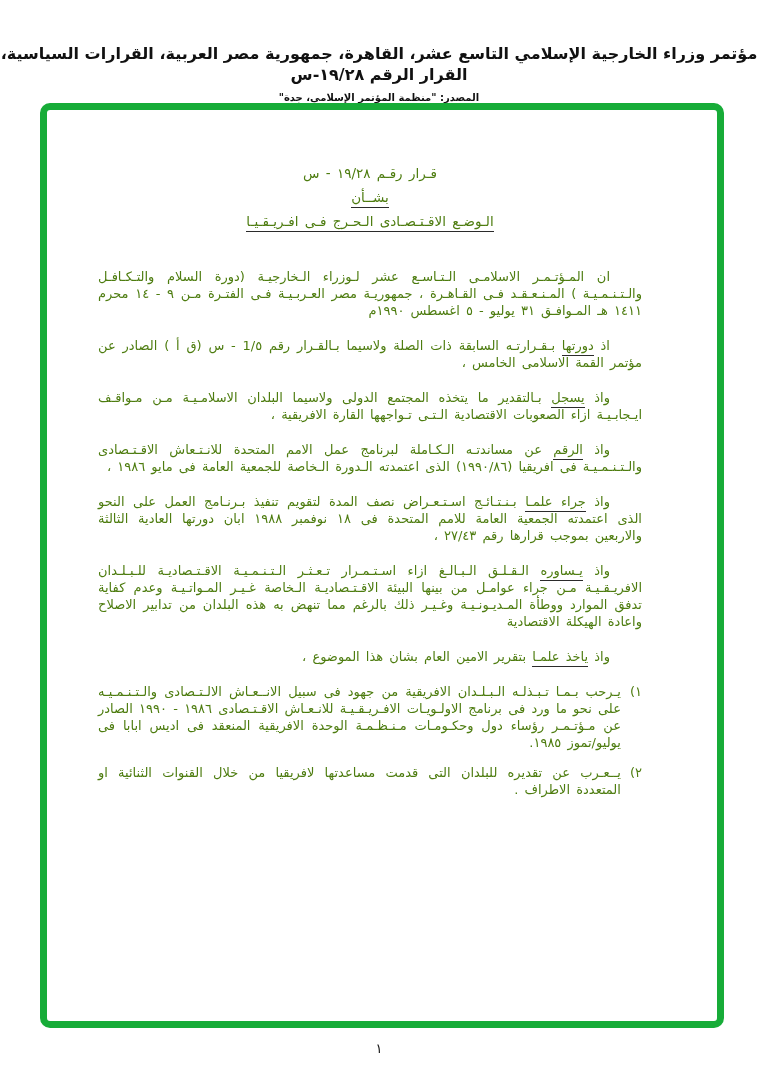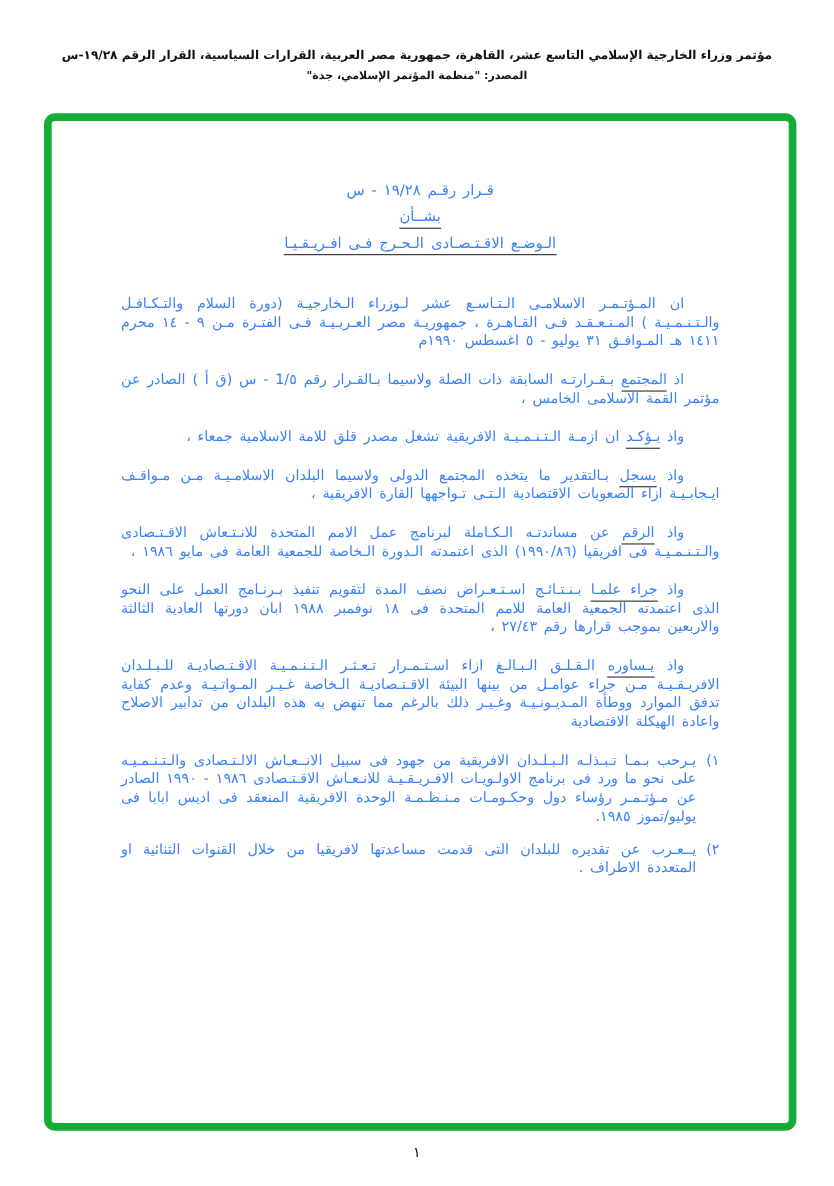--- a/index.html
+++ b/index.html
@@ -9,40 +9,40 @@
     color:#1c1c1c;overflow:hidden;
   }
   .page{position:absolute;inset:0;}
 
   
   .header{
     position:absolute;top:44px;left:0;right:0;
     text-align:center;direction:rtl;
   }
   .header .line1{
-    font-size:11px;font-weight:bold;color:#111;
+    font-size:16px;font-weight:bold;color:#111;
     letter-spacing:0;line-height:1.3;
   }
   .header .line2{
     font-size:10px;font-weight:bold;color:#111;margin-top:6px;
   }
 
   
   .frame{
     position:absolute;left:40px;top:103px;width:684px;height:925px;
     box-sizing:border-box;border:7px solid var(--frame-green,#17ac38);
     border-radius:10px;background:#ffffff;
   }
 
   
   .doc{
-    position:absolute;left:40px;top:103px;width:684px;height:925px;
+    position:absolute;left:28px;top:103px;width:684px;height:925px;
     box-sizing:border-box;padding:62px 70px 0 70px;
     direction:rtl;
-    font-size:13px;line-height:17px;color:#3b82f6;
+    font-size:13px;line-height:17px;color:#4d7c0f;
     word-spacing:2px;
   }
   .title-block{text-align:center;margin-bottom:38px;}
   .title-line{margin:0 0 7px 0;font-size:13.5px;letter-spacing:1px;}
   .u{
     border-bottom:1.4px solid #2b2b2b;padding-bottom:2px;
   }
   .para{
     margin:0 0 18px 0;text-align:justify;text-align-last:right;
     text-indent:32px;
@@ -75,32 +75,32 @@
   <div class="doc">
 
     <div class="title-block">
       <div class="title-line">قـرار رقـم ١٩/٢٨ - س</div>
       <div class="title-line"><span class="u">بشــأن</span></div>
       <div class="title-line"><span class="u">الـوضـع الاقـتـصـادى الـحـرج فـى افـريـقـيـا</span></div>
     </div>
 
     <p class="para"><span>ان المـؤتـمـر الاسلامـى الـتـاسـع عشر لـوزراء الـخارجيـة (دورة السلام والتـكـافـل والـتـنـمـيـة ) المـنـعـقـد فـى القـاهـرة ، جمهوريـة مصر العـربـيـة فـى الفتـرة مـن ٩ - ١٤ محرم ١٤١١ هـ المـوافـق ٣١ يوليو - ٥ اغسطس ١٩٩٠م</span></p>
 
-    <p class="para"><span>اذ </span><span class="u">المجتمع</span><span> بـقـرارتـه السابقة ذات الصلة ولاسيما بـالقـرار رقم 1/٥ - س (ق أ ) الصادر عن مؤتمر القمة الاسلامى الخامس ،</span></p>
+    <p class="para"><span>اذ </span><span class="u">دورتها</span><span> بـقـرارتـه السابقة ذات الصلة ولاسيما بـالقـرار رقم 1/٥ - س (ق أ ) الصادر عن مؤتمر القمة الاسلامى الخامس ،</span></p>
 
-    <p class="para"><span>واذ </span><span class="u">يـؤكـد</span><span> ان ازمـة الـتـنـمـيـة الافريقية تشغل مصدر قلق للامة الاسلامية جمعاء ،</span></p>
 
     <p class="para"><span>واذ </span><span class="u">يسجل</span><span> بـالتقدير ما يتخذه المجتمع الدولى ولاسيما البلدان الاسلامـيـة مـن مـواقـف ايـجابـيـة ازاء الصعوبات الاقتصادية الـتـى تـواجهها القارة الافريقية ،</span></p>
 
     <p class="para"><span>واذ </span><span class="u">الرقم</span><span> عن مساندتـه الـكـاملة لبرنامج عمل الامم المتحدة للانـتـعاش الاقـتـصادى والـتـنـمـيـة فى افريقيا (١٩٩٠/٨٦) الذى اعتمدته الـدورة الـخاصة للجمعية العامة فى مايو ١٩٨٦ ،</span></p>
 
     <p class="para"><span>واذ </span><span class="u">جراء علمـا</span><span> بـنـتـائـج اسـتـعـراض نصف المدة لتقويم تنفيذ بـرنـامج العمل على النحو الذى اعتمدته الجمعية العامة للامم المتحدة فى ١٨ نوفمبر ١٩٨٨ ابان دورتها العادية الثالثة والاربعين بموجب قرارها رقم ٢٧/٤٣ ،</span></p>
 
     <p class="para"><span>واذ </span><span class="u">يـساوره</span><span> الـقـلـق الـبـالـغ ازاء اسـتـمـرار تـعـثـر الـتـنـمـيـة الاقـتـصاديـة للـبـلـدان الافريـقـيـة مـن جراء عوامـل من بينها البيئة الاقـتـصاديـة الـخاصة غـيـر المـواتـيـة وعدم كفاية تدفق الموارد ووطأة المـديـونـيـة وغـيـر ذلك بالرغم مما تنهض به هذه البلدان من تدابير الاصلاح واعادة الهيكلة الاقتصادية</span></p>
 
+    <p class="para"><span>واذ </span><span class="u">ياخذ علمـا</span><span> بتقرير الامين العام بشان هذا الموضوع ،</span></p>
 
     <div class="items">
       <div class="item">
         <span class="num" dir="ltr">(١</span>
         <span class="itext">يـرحب بـمـا تـبـذلـه الـبـلـدان الافريقية من جهود فى سبيل الانــعـاش الالـتـصادى والـتـنـمـيـه على نحو ما ورد فى برنامج الاولـويـات الافـريـقـيـة للانـعـاش الاقـتـصادى ١٩٨٦ - ١٩٩٠ الصادر عن مـؤتـمـر رؤساء دول وحكـومـات مـنـظـمـة الوحدة الافريقية المنعقد فى اديس ابابا فى يوليو/تموز ١٩٨٥.</span>
       </div>
       <div class="item">
         <span class="num" dir="ltr">(٢</span>
         <span class="itext">يــعـرب عن تقديره للبلدان التى قدمت مساعدتها لافريقيا من خلال القنوات الثنائية او المتعددة الاطراف .</span>
       </div>

